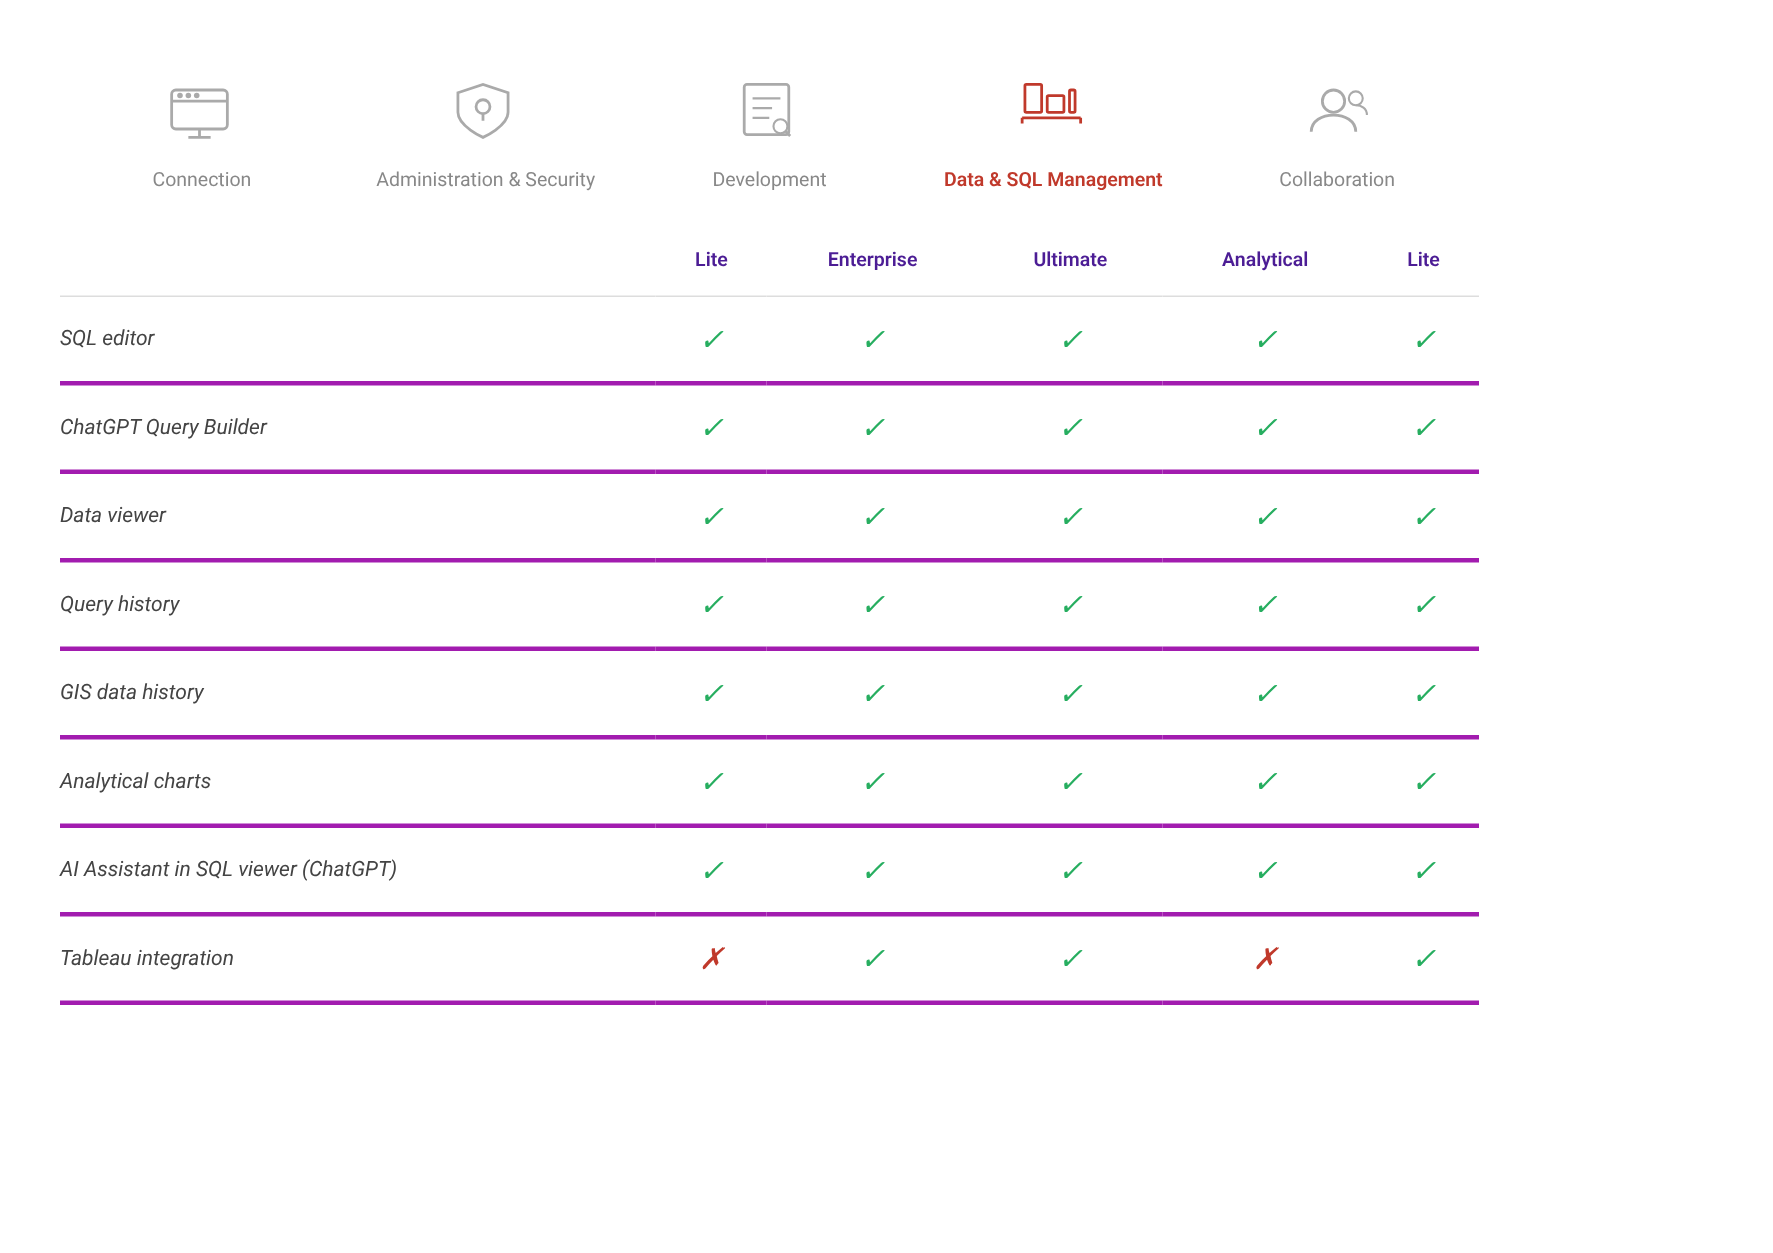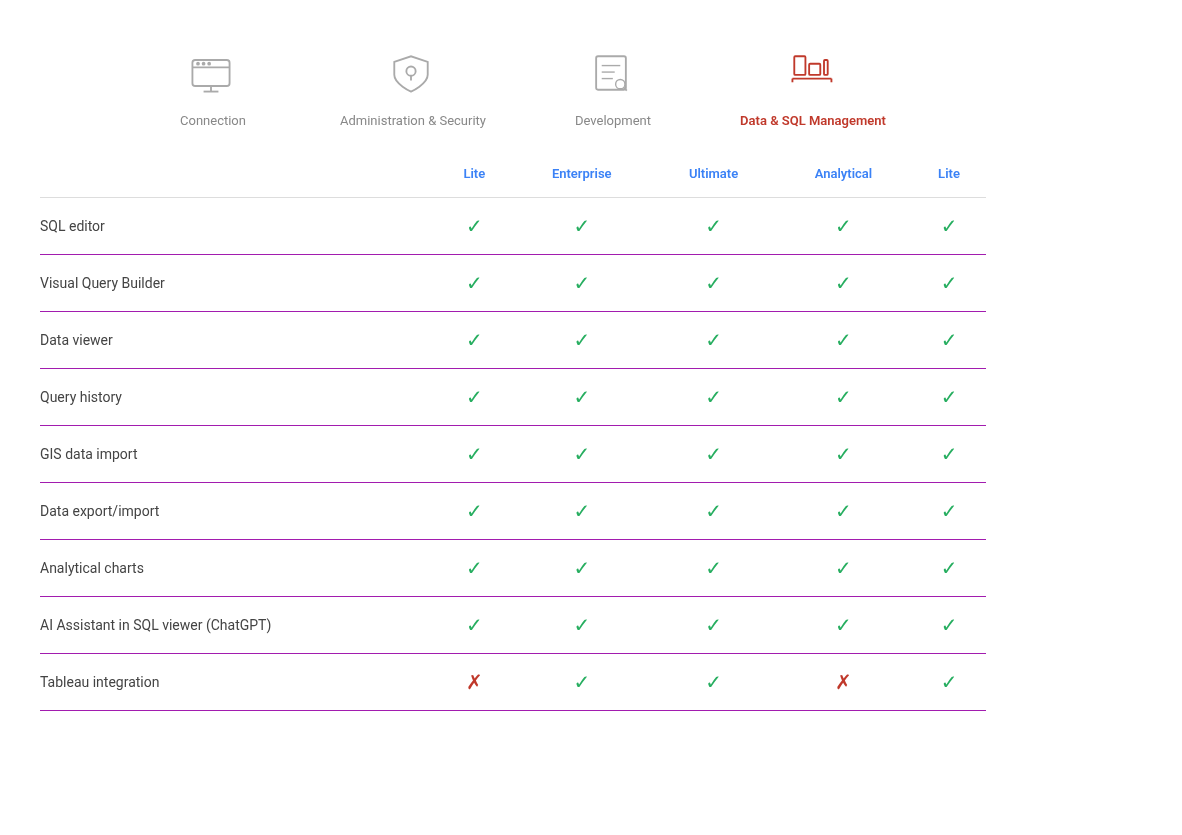--- a/index.html
+++ b/index.html
@@ -53,31 +53,32 @@
     }
 
     
     .comparison-table {
       width: 100%;
       border-collapse: collapse;
     }
     .comparison-table thead tr th {
       font-size: 13px;
       font-weight: 600;
-      color: #3b82f6;
+      color: #4c1d95;
       text-align: center;
       padding: 8px 10px 16px;
       border-bottom: 1px solid #ddd;
     }
     .comparison-table thead tr th.feature-col {
       text-align: left;
       width: 42%;
     }
     .comparison-table tbody tr {
-      border-bottom: 1px solid #a21caf;
+      border-bottom: 3px solid #a21caf;
+      font-style: italic;
     }
     .comparison-table tbody tr td {
       padding: 16px 10px;
       text-align: center;
       font-size: 14px;
       color: #444;
     }
     .comparison-table tbody tr td.feature-name {
       text-align: left;
       padding-left: 0;
@@ -152,20 +153,31 @@
           <rect x="26" y="18" width="12" height="12" rx="1" stroke="#c0392b" stroke-width="2" fill="none"></rect>
           <rect x="42" y="14" width="4" height="16" rx="1" stroke="#c0392b" stroke-width="2" fill="none"></rect>
           <line x1="8" y1="34" x2="50" y2="34" stroke="#c0392b" stroke-width="2"></line>
           <line x1="8" y1="38" x2="8" y2="34" stroke="#c0392b" stroke-width="2"></line>
           <line x1="50" y1="38" x2="50" y2="34" stroke="#c0392b" stroke-width="2"></line>
         </svg>
       </div>
       <span class="category-label">Data &amp; SQL Management</span>
     </div>
 
+    <div class="category-item">
+      <div class="category-icon">
+        <svg class="icon-svg" viewBox="0 0 56 56" fill="none" xmlns="http://www.w3.org/2000/svg">
+          <circle cx="28" cy="22" r="8" stroke="#aaa" stroke-width="2" fill="none"></circle>
+          <path d="M12 44 C12 36 20 32 28 32 C36 32 44 36 44 44" stroke="#aaa" stroke-width="2" fill="none"></path>
+          <circle cx="44" cy="20" r="5" stroke="#aaa" stroke-width="1.5" fill="none"></circle>
+          <path d="M44 25 C48 25 52 27 52 32" stroke="#aaa" stroke-width="1.5" fill="none"></path>
+        </svg>
+      </div>
+      <span class="category-label">Collaboration</span>
+    </div>
   </div>
 
   <table class="comparison-table">
     <thead>
       <tr>
         <th class="feature-col"></th>
         <th>Lite</th>
         <th>Enterprise</th>
         <th>Ultimate</th>
         <th>Analytical</th>
@@ -175,21 +187,21 @@
     <tbody id="table-body">
     <tr>
           <td class="feature-name">SQL editor</td>
           <td><span class="check-green">✓</span></td>
           <td><span class="check-green">✓</span></td>
           <td><span class="check-green">✓</span></td>
           <td><span class="check-green">✓</span></td>
           <td><span class="check-green">✓</span></td>
         </tr>
         <tr>
-          <td class="feature-name">Visual Query Builder</td>
+          <td class="feature-name">ChatGPT Query Builder</td>
           <td><span class="check-green">✓</span></td>
           <td><span class="check-green">✓</span></td>
           <td><span class="check-green">✓</span></td>
           <td><span class="check-green">✓</span></td>
           <td><span class="check-green">✓</span></td>
         </tr>
         <tr>
           <td class="feature-name">Data viewer</td>
           <td><span class="check-green">✓</span></td>
           <td><span class="check-green">✓</span></td>
@@ -199,29 +211,21 @@
         </tr>
         <tr>
           <td class="feature-name">Query history</td>
           <td><span class="check-green">✓</span></td>
           <td><span class="check-green">✓</span></td>
           <td><span class="check-green">✓</span></td>
           <td><span class="check-green">✓</span></td>
           <td><span class="check-green">✓</span></td>
         </tr>
         <tr>
-          <td class="feature-name">GIS data import</td>
-          <td><span class="check-green">✓</span></td>
-          <td><span class="check-green">✓</span></td>
-          <td><span class="check-green">✓</span></td>
-          <td><span class="check-green">✓</span></td>
-          <td><span class="check-green">✓</span></td>
-        </tr>
-        <tr>
-          <td class="feature-name">Data export/import</td>
+          <td class="feature-name">GIS data history</td>
           <td><span class="check-green">✓</span></td>
           <td><span class="check-green">✓</span></td>
           <td><span class="check-green">✓</span></td>
           <td><span class="check-green">✓</span></td>
           <td><span class="check-green">✓</span></td>
         </tr>
         <tr>
           <td class="feature-name">Analytical charts</td>
           <td><span class="check-green">✓</span></td>
           <td><span class="check-green">✓</span></td>

